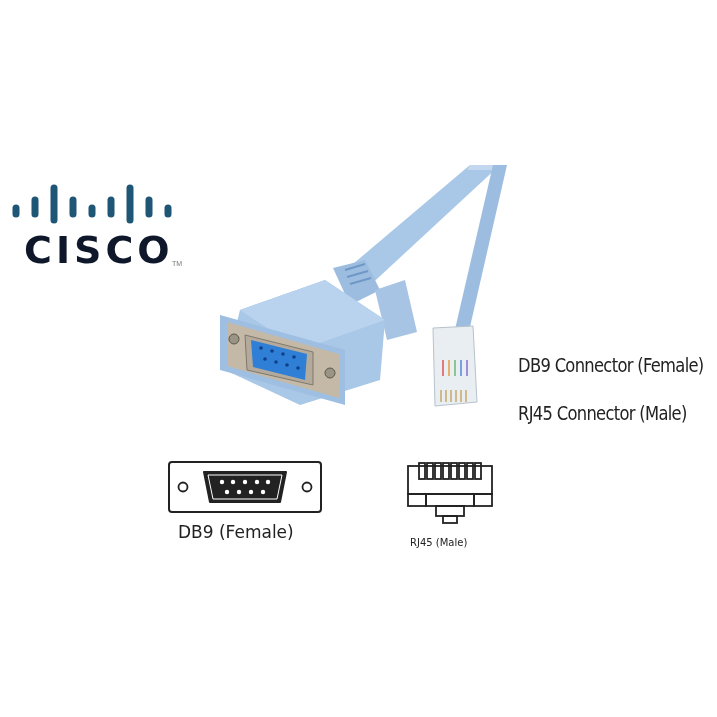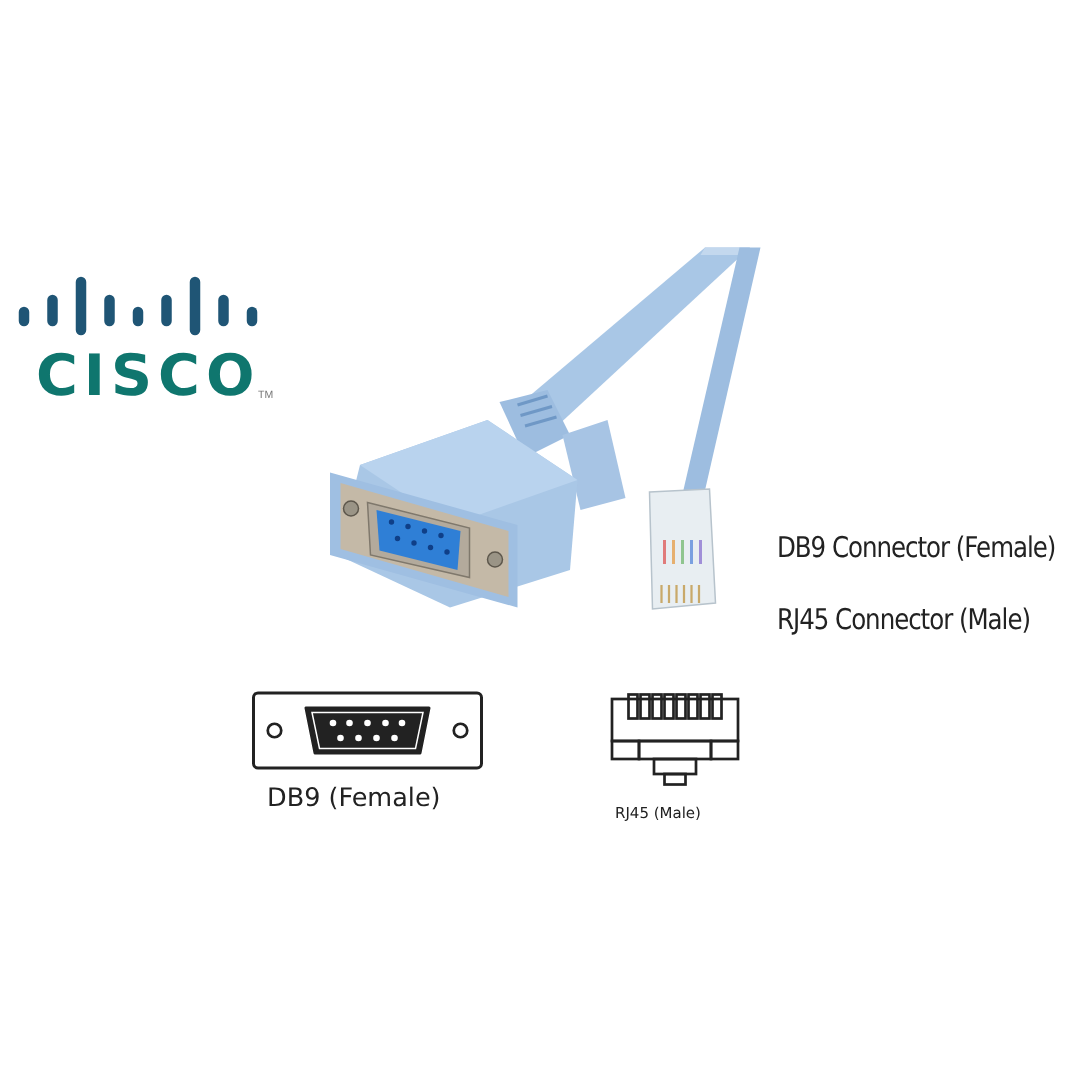--- a/index.html
+++ b/index.html
@@ -30,21 +30,21 @@
         <line x1="46" y1="12" x2="46" y2="44"></line>
         <line x1="65" y1="24" x2="65" y2="38"></line>
         <line x1="84" y1="32" x2="84" y2="38"></line>
         <line x1="103" y1="24" x2="103" y2="38"></line>
         <line x1="122" y1="12" x2="122" y2="44"></line>
         <line x1="141" y1="24" x2="141" y2="38"></line>
         <line x1="160" y1="32" x2="160" y2="38"></line>
       </g>
     </svg>
   </div>
-  <div class="logo-word" style="color:#0f766e;">CISCO</div>
+  <div class="logo-word" style="color:#0f172a;">CISCO</div>
   <div class="logo-tm">TM</div>
 </div>
 
 <div class="abs product">
   <svg width="310" height="280" viewBox="0 0 310 280">
 
     <path d="M135 135 L265 25 L295 25 L160 150 Z" fill="#a9c7e6"></path>
     <path d="M265 25 L295 25 L290 30 L262 30 Z" fill="#c3d8ee"></path>
 
     <path d="M288 25 L302 25 L262 200 L248 198 Z" fill="#9dbde0"></path>

